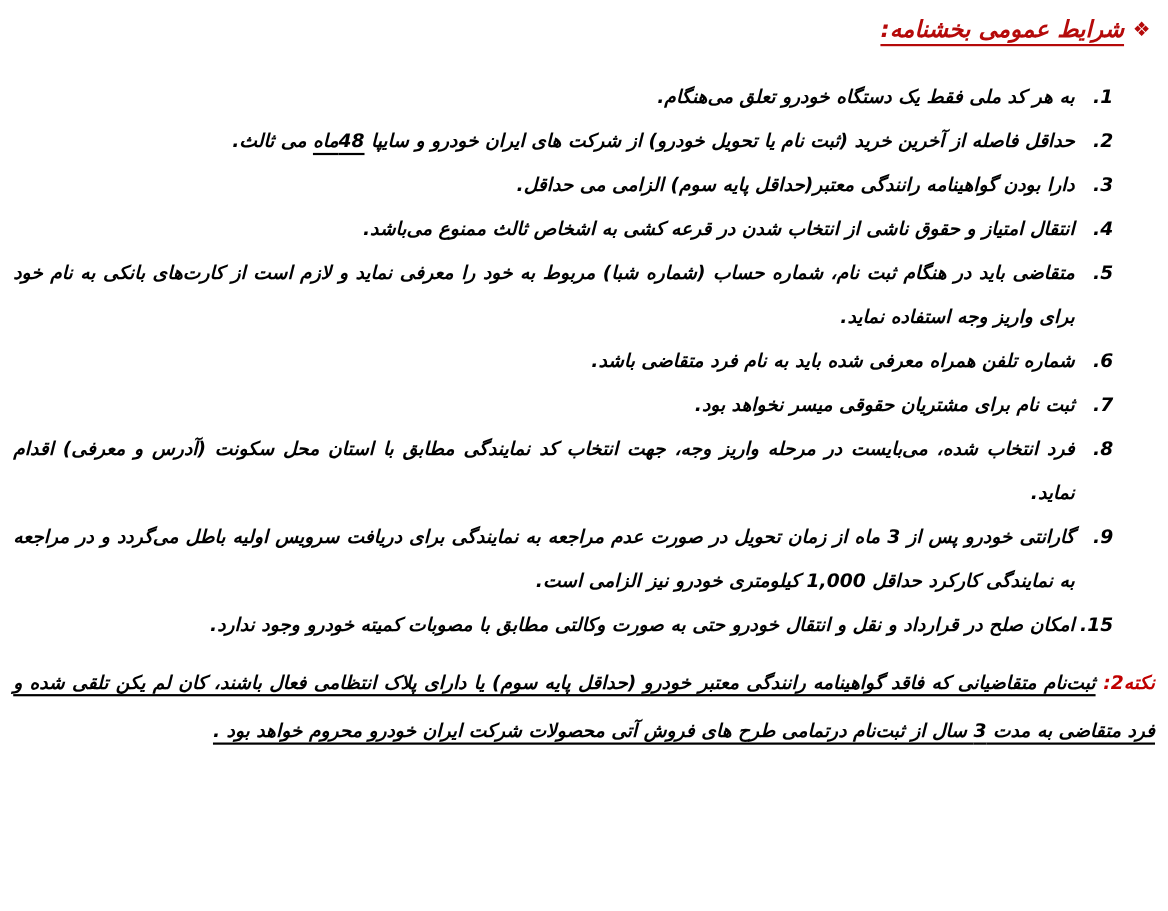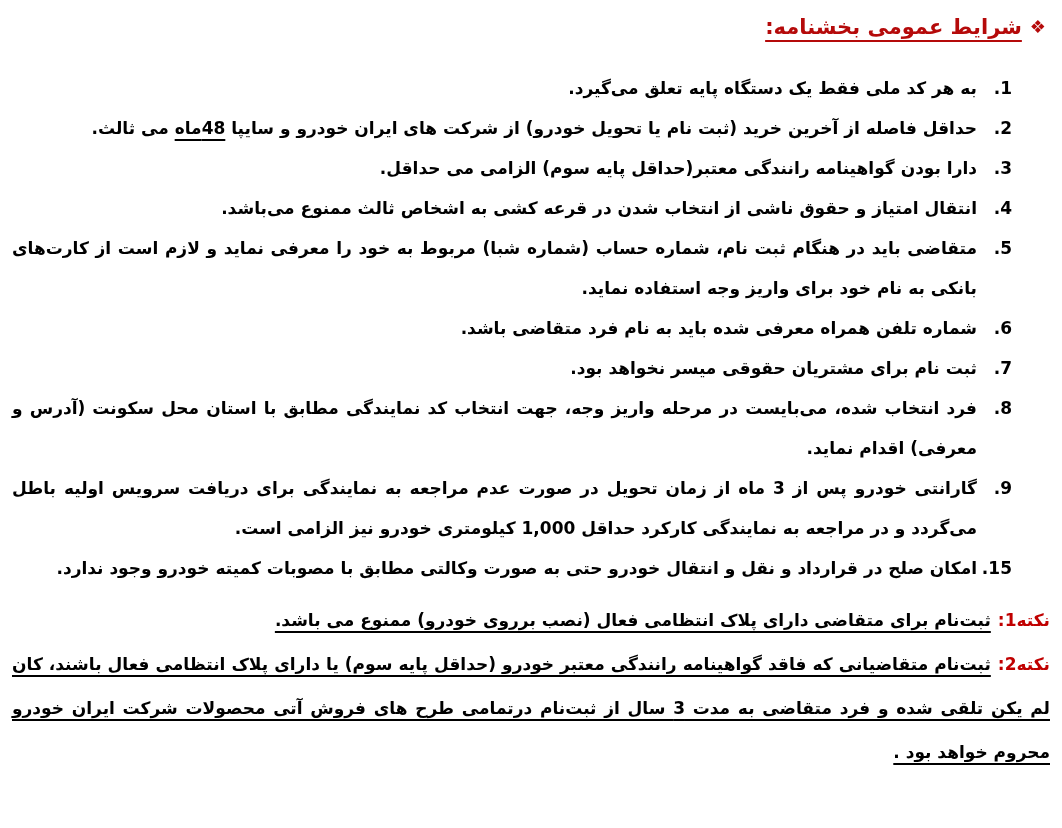--- a/index.html
+++ b/index.html
@@ -1,21 +1,21 @@
 <!DOCTYPE html>
 <html lang="fa" dir="rtl"><head>
 <meta charset="utf-8">
 <style>
   html,body{margin:0;padding:0;background:#ffffff;}
   body{
     width:1062px;height:828px;overflow:hidden;
     font-family:"DejaVu Sans","Liberation Sans",sans-serif;
     direction:rtl;color:#000;
   }
-  .doc{padding:6px 12px 0 12px;}
+  .doc{padding:6px 12px 0 12px;font-style:italic;}
   
   .title-row{
     margin:4px 4px 24px 0;
     font-size:21px;font-weight:bold;color:#b50a0a;
     line-height:34px;white-space:nowrap;
   }
   .bullet{font-size:18px;margin-left:8px;vertical-align:1px;}
   .title-text{text-decoration:underline;text-underline-offset:6px;text-decoration-thickness:1.5px;}
   
   .items{margin:0;}
@@ -44,21 +44,21 @@
 <div class="doc">
 
   <div class="title-row">
     <span class="bullet">❖</span><span class="title-text">شرایط عمومی بخشنامه:</span>
   </div>
 
   <div class="items">
 
     <div class="item">
       <span class="num">1.</span>
-      <span class="txt">به هر کد ملی فقط یک دستگاه پایه تعلق می‌گیرد.</span>
+      <span class="txt">به هر کد ملی فقط یک دستگاه خودرو تعلق می‌هنگام.</span>
     </div>
 
     <div class="item">
       <span class="num">2.</span>
       <span class="txt"><span>حداقل فاصله از آخرین خرید (ثبت نام یا تحویل خودرو) از شرکت های ایران خودرو و سایپا </span><span class="u">48ماه</span><span> می ثالث.</span></span>
     </div>
 
     <div class="item">
       <span class="num">3.</span>
       <span class="txt">دارا بودن گواهینامه رانندگی معتبر(حداقل پایه سوم) الزامی می حداقل.</span>
@@ -96,23 +96,20 @@
 
     <div class="item">
       <span class="num">15.</span>
       <span class="txt">امکان صلح در قرارداد و نقل و انتقال خودرو حتی به صورت وکالتی مطابق با مصوبات کمیته خودرو وجود ندارد.</span>
     </div>
 
   </div>
 
   <div class="notes">
 
-    <div class="note">
-      <span class="note-label">نکته1:</span><span class="u">ثبت‌نام برای متقاضی دارای پلاک انتظامی فعال (نصب برروی خودرو) ممنوع می باشد.</span>
-    </div>
 
     <div class="note">
       <span class="note-label">نکته2:</span><span class="u">ثبت‌نام متقاضیانی که فاقد گواهینامه رانندگی معتبر خودرو (حداقل پایه سوم) یا دارای پلاک انتظامی فعال باشند، کان لم یکن تلقی شده و فرد متقاضی به مدت 3 سال از ثبت‌نام درتمامی طرح های فروش آتی محصولات شرکت ایران خودرو محروم خواهد بود .</span>
     </div>
 
 
   </div>
 
 </div>
 

